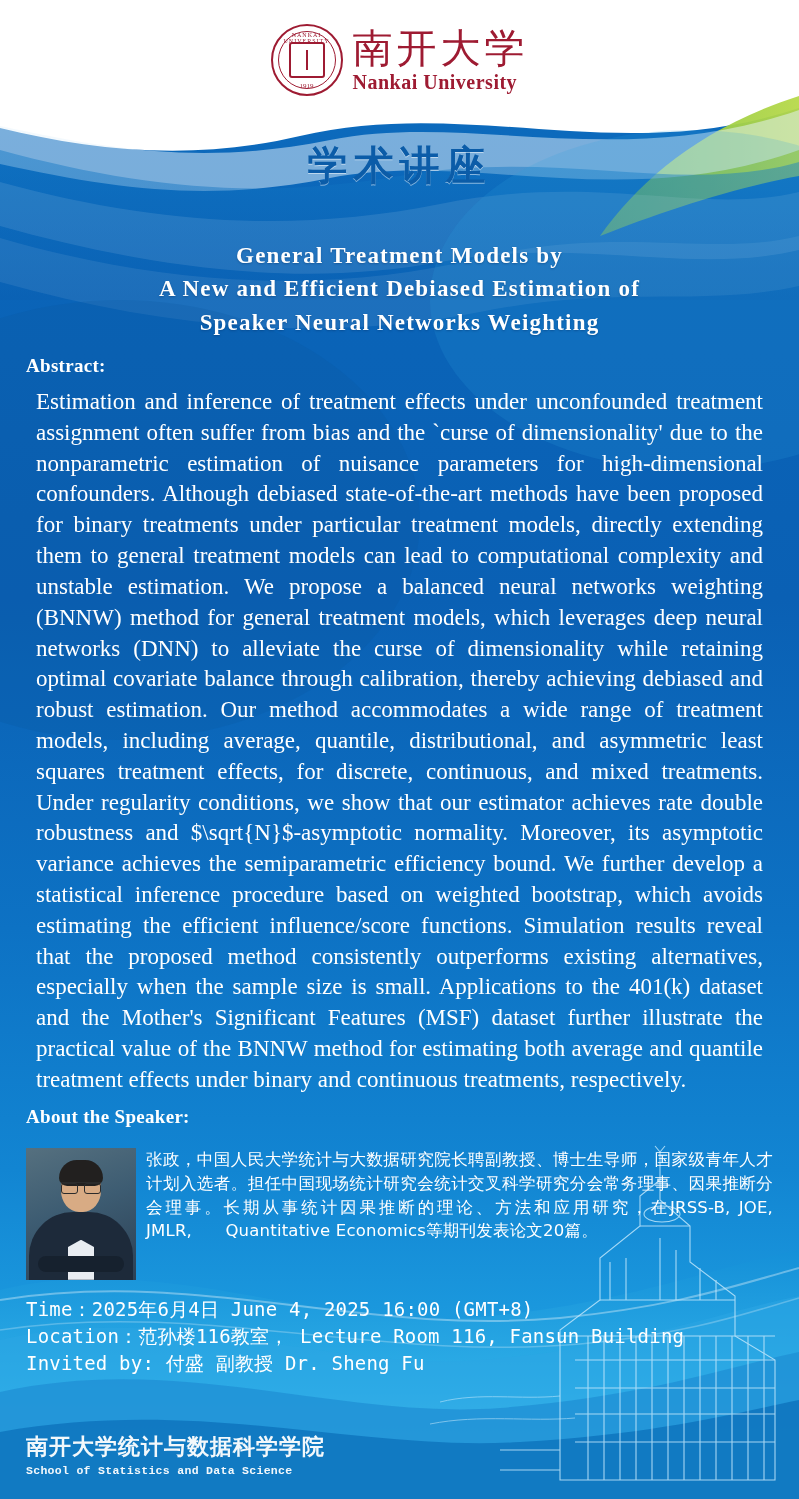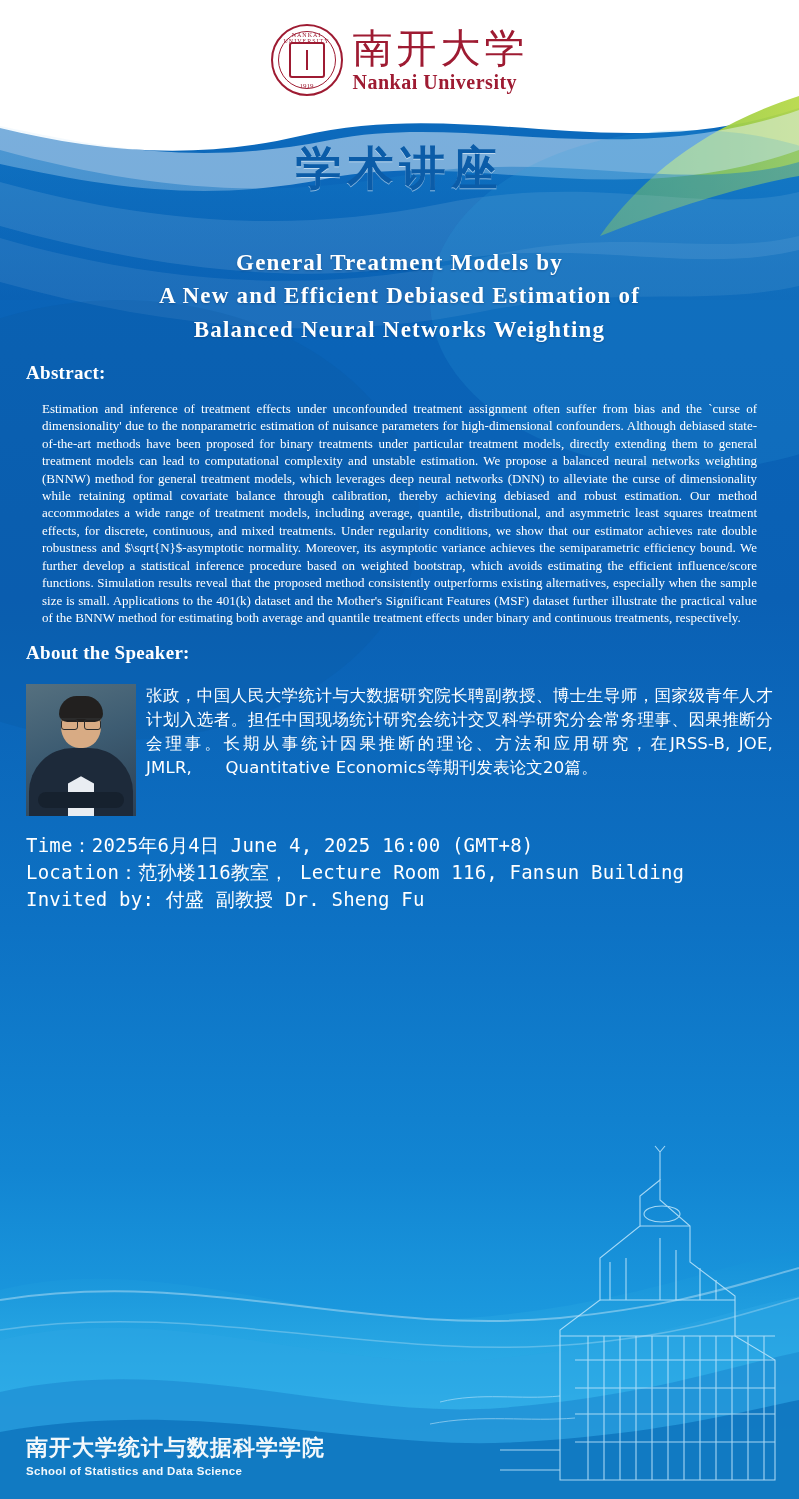--- a/index.html
+++ b/index.html
@@ -88,21 +88,21 @@
   }
 
   
   .lecture-label {
     position:relative;
     z-index:6;
     text-align:center;
     color:#0b5ca8;
     font-family:"DejaVu Serif", serif;
     font-weight:bold;
-    font-size:46px;
+    font-size:40px;
     letter-spacing:6px;
     margin-top:18px;
     text-shadow: 0 1px 0 rgba(255,255,255,.5);
   }
 
   .talk-title {
     position:relative;
     z-index:6;
     text-align:center;
     color:#ffffff;
@@ -125,26 +125,26 @@
   .section-head {
     font-family:"Liberation Serif", serif;
     font-weight:bold;
     font-size:19px;
     color:#ffffff;
     margin: 2px 0 1px 0;
     letter-spacing:.3px;
   }
   .abstract {
     font-family:"Liberation Serif", serif;
-    font-size:13px;
+    font-size:23px;
     line-height:1.34;
     text-align:justify;
     text-justify:inter-word;
     color:#ffffff;
-    margin:16px;
+    margin:10px;
   }
 
   
   .speaker {
     display:flex;
     gap:10px;
     margin-top:20px;
     align-items:flex-start;
   }
   .portrait {
@@ -223,21 +223,21 @@
   }
   .footer-cn {
     font-family:"DejaVu Serif", serif;
     font-weight:bold;
     font-size:22px;
     color:#ffffff;
     letter-spacing:1px;
     opacity:.95;
   }
   .footer-en {
-    font-family:Liberation Sans, sans-serif;
+    font-family:Liberation Mono, monospace;
     font-weight:bold;
     font-size:11.5px;
     color:#ffffff;
     letter-spacing:.3px;
     margin-top:2px;
     opacity:.95;
   }
 </style>
 </head>
 <body>
@@ -314,21 +314,21 @@
         <div class="univ-en">Nankai University</div>
       </div>
     </div>
   </div>
 
   <div class="lecture-label">学术讲座</div>
 
   <div class="talk-title">
     <div>General Treatment Models by</div>
     <div>A New and Efficient Debiased Estimation of</div>
-    <div>Balanced Neural Networks Weighting</div>
+    <div>Speaker Neural Networks Weighting</div>
   </div>
 
   <div class="content">
     <div class="section-head">Abstract:</div>
     <p class="abstract">Estimation and inference of treatment effects under unconfounded treatment assignment often suffer from bias and the `curse of dimensionality' due to the nonparametric estimation of nuisance parameters for high-dimensional confounders. Although debiased state-of-the-art methods have been proposed for binary treatments under particular treatment models, directly extending them to general treatment models can lead to computational complexity and unstable estimation. We propose a balanced neural networks weighting (BNNW) method for general treatment models, which leverages deep neural networks (DNN) to alleviate the curse of dimensionality while retaining optimal covariate balance through calibration, thereby achieving debiased and robust estimation. Our method accommodates a wide range of treatment models, including average, quantile, distributional, and asymmetric least squares treatment effects, for discrete, continuous, and mixed treatments. Under regularity conditions, we show that our estimator achieves rate double robustness and $\sqrt{N}$-asymptotic normality. Moreover, its asymptotic variance achieves the semiparametric efficiency bound. We further develop a statistical inference procedure based on weighted bootstrap, which avoids estimating the efficient influence/score functions. Simulation results reveal that the proposed method consistently outperforms existing alternatives, especially when the sample size is small. Applications to the 401(k) dataset and the Mother's Significant Features (MSF) dataset further illustrate the practical value of the BNNW method for estimating both average and quantile treatment effects under binary and continuous treatments, respectively.</p>
 
     <div class="section-head">About the Speaker:</div>
     <div class="speaker">
       <div class="portrait">
         <div class="bgp"></div>

